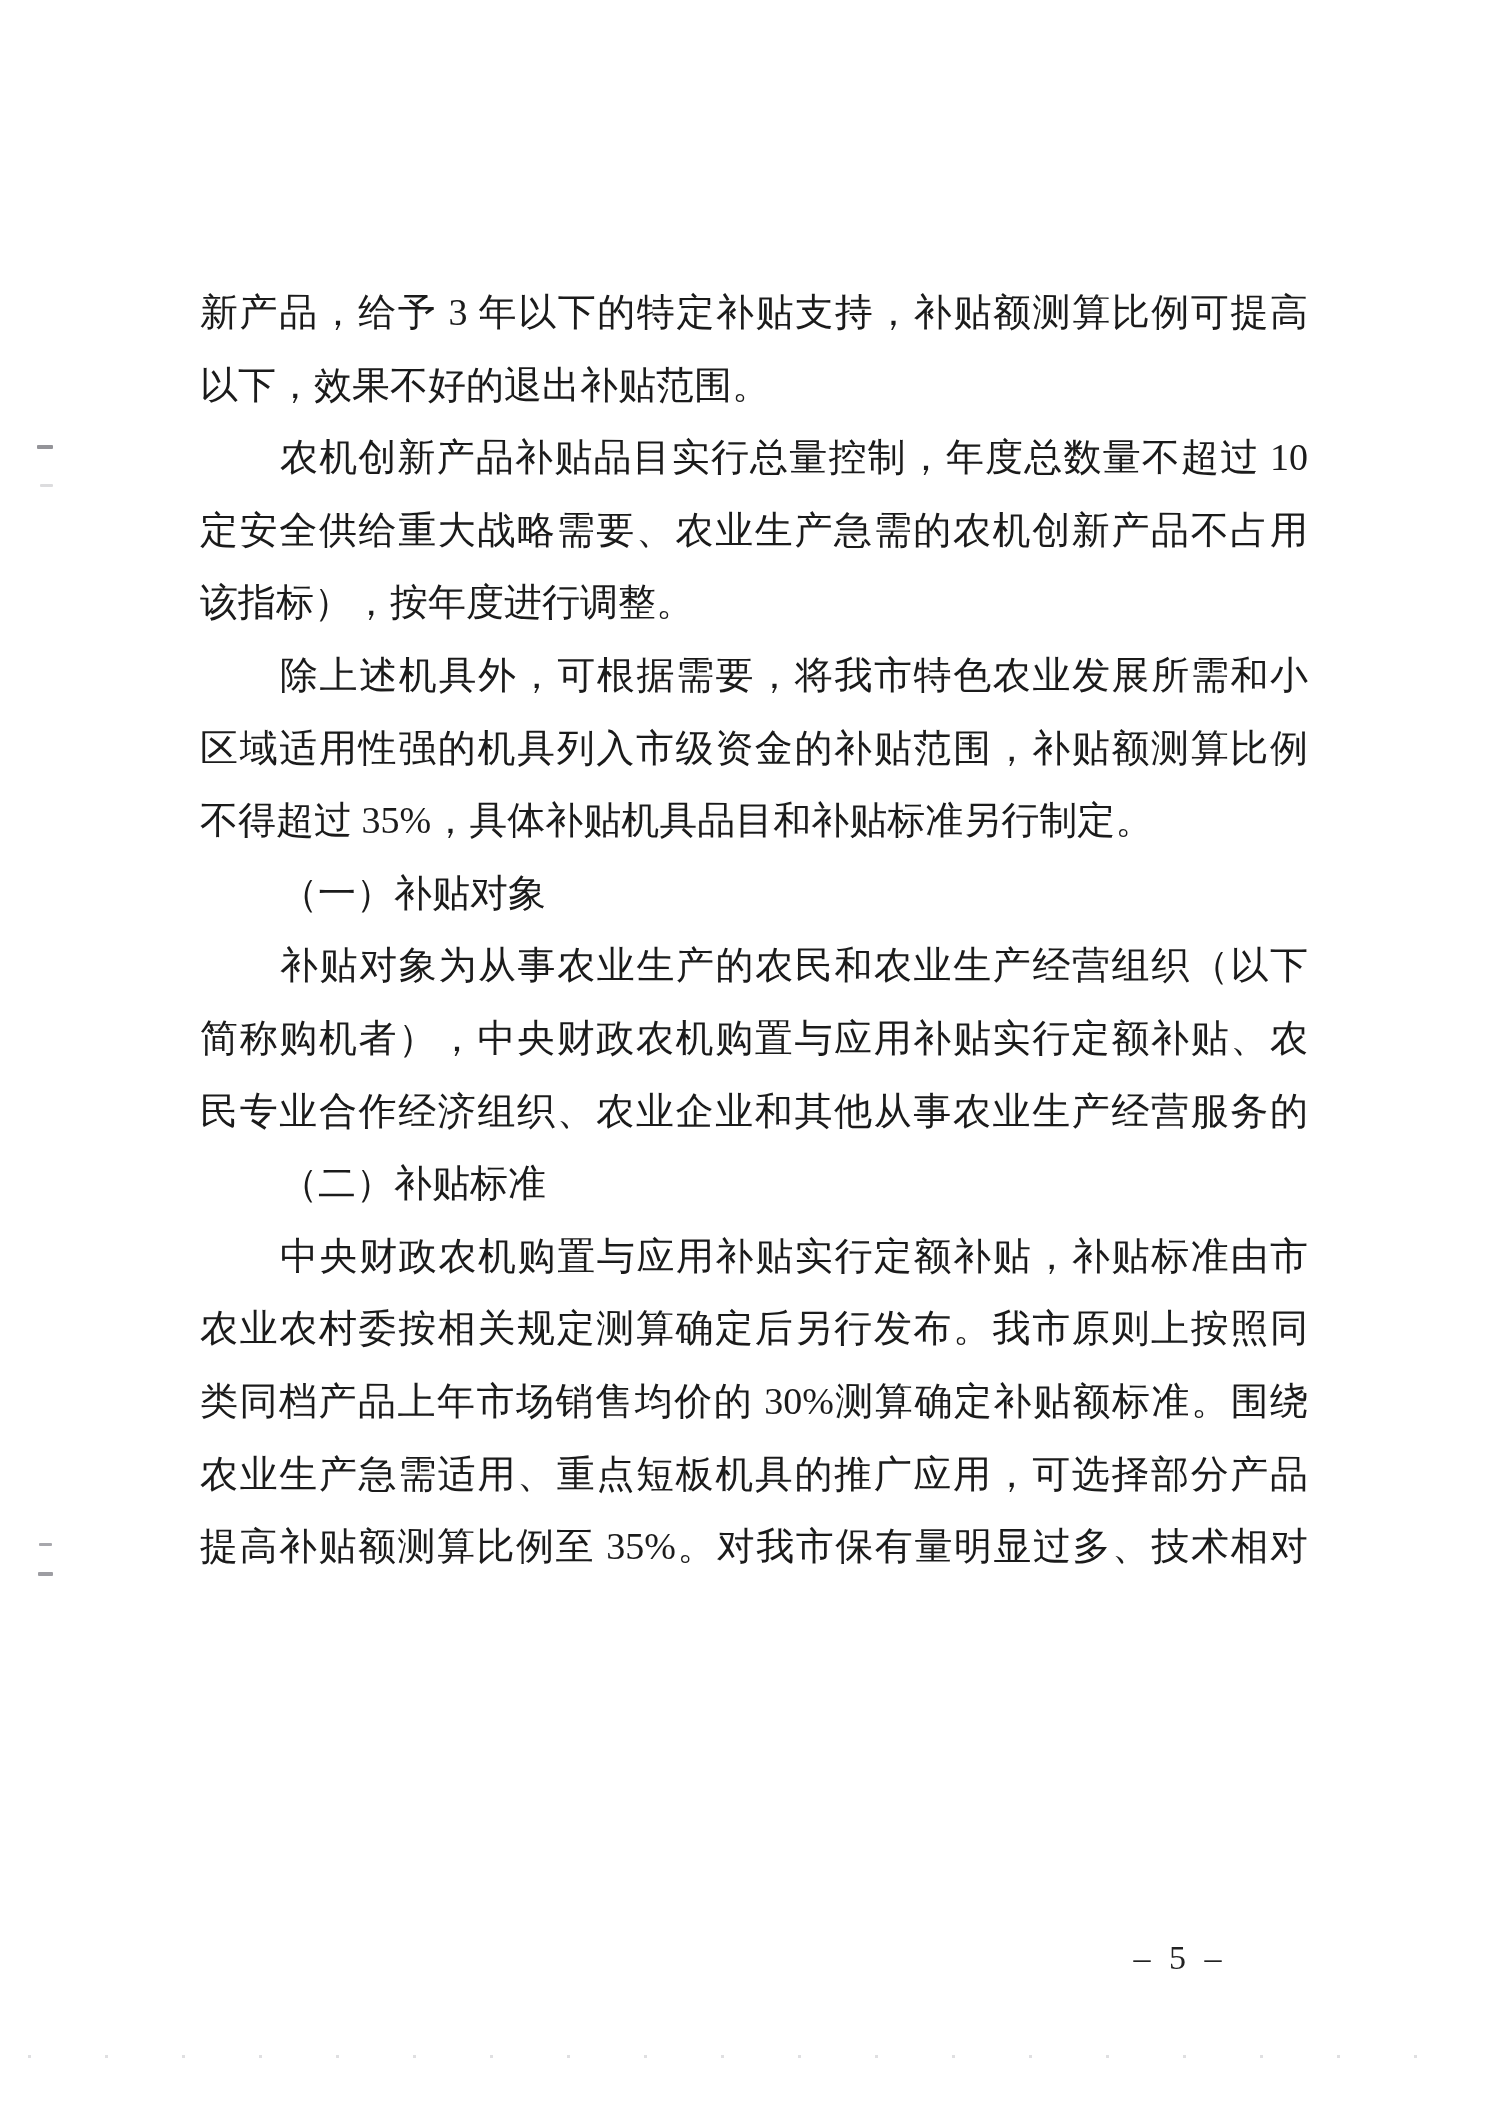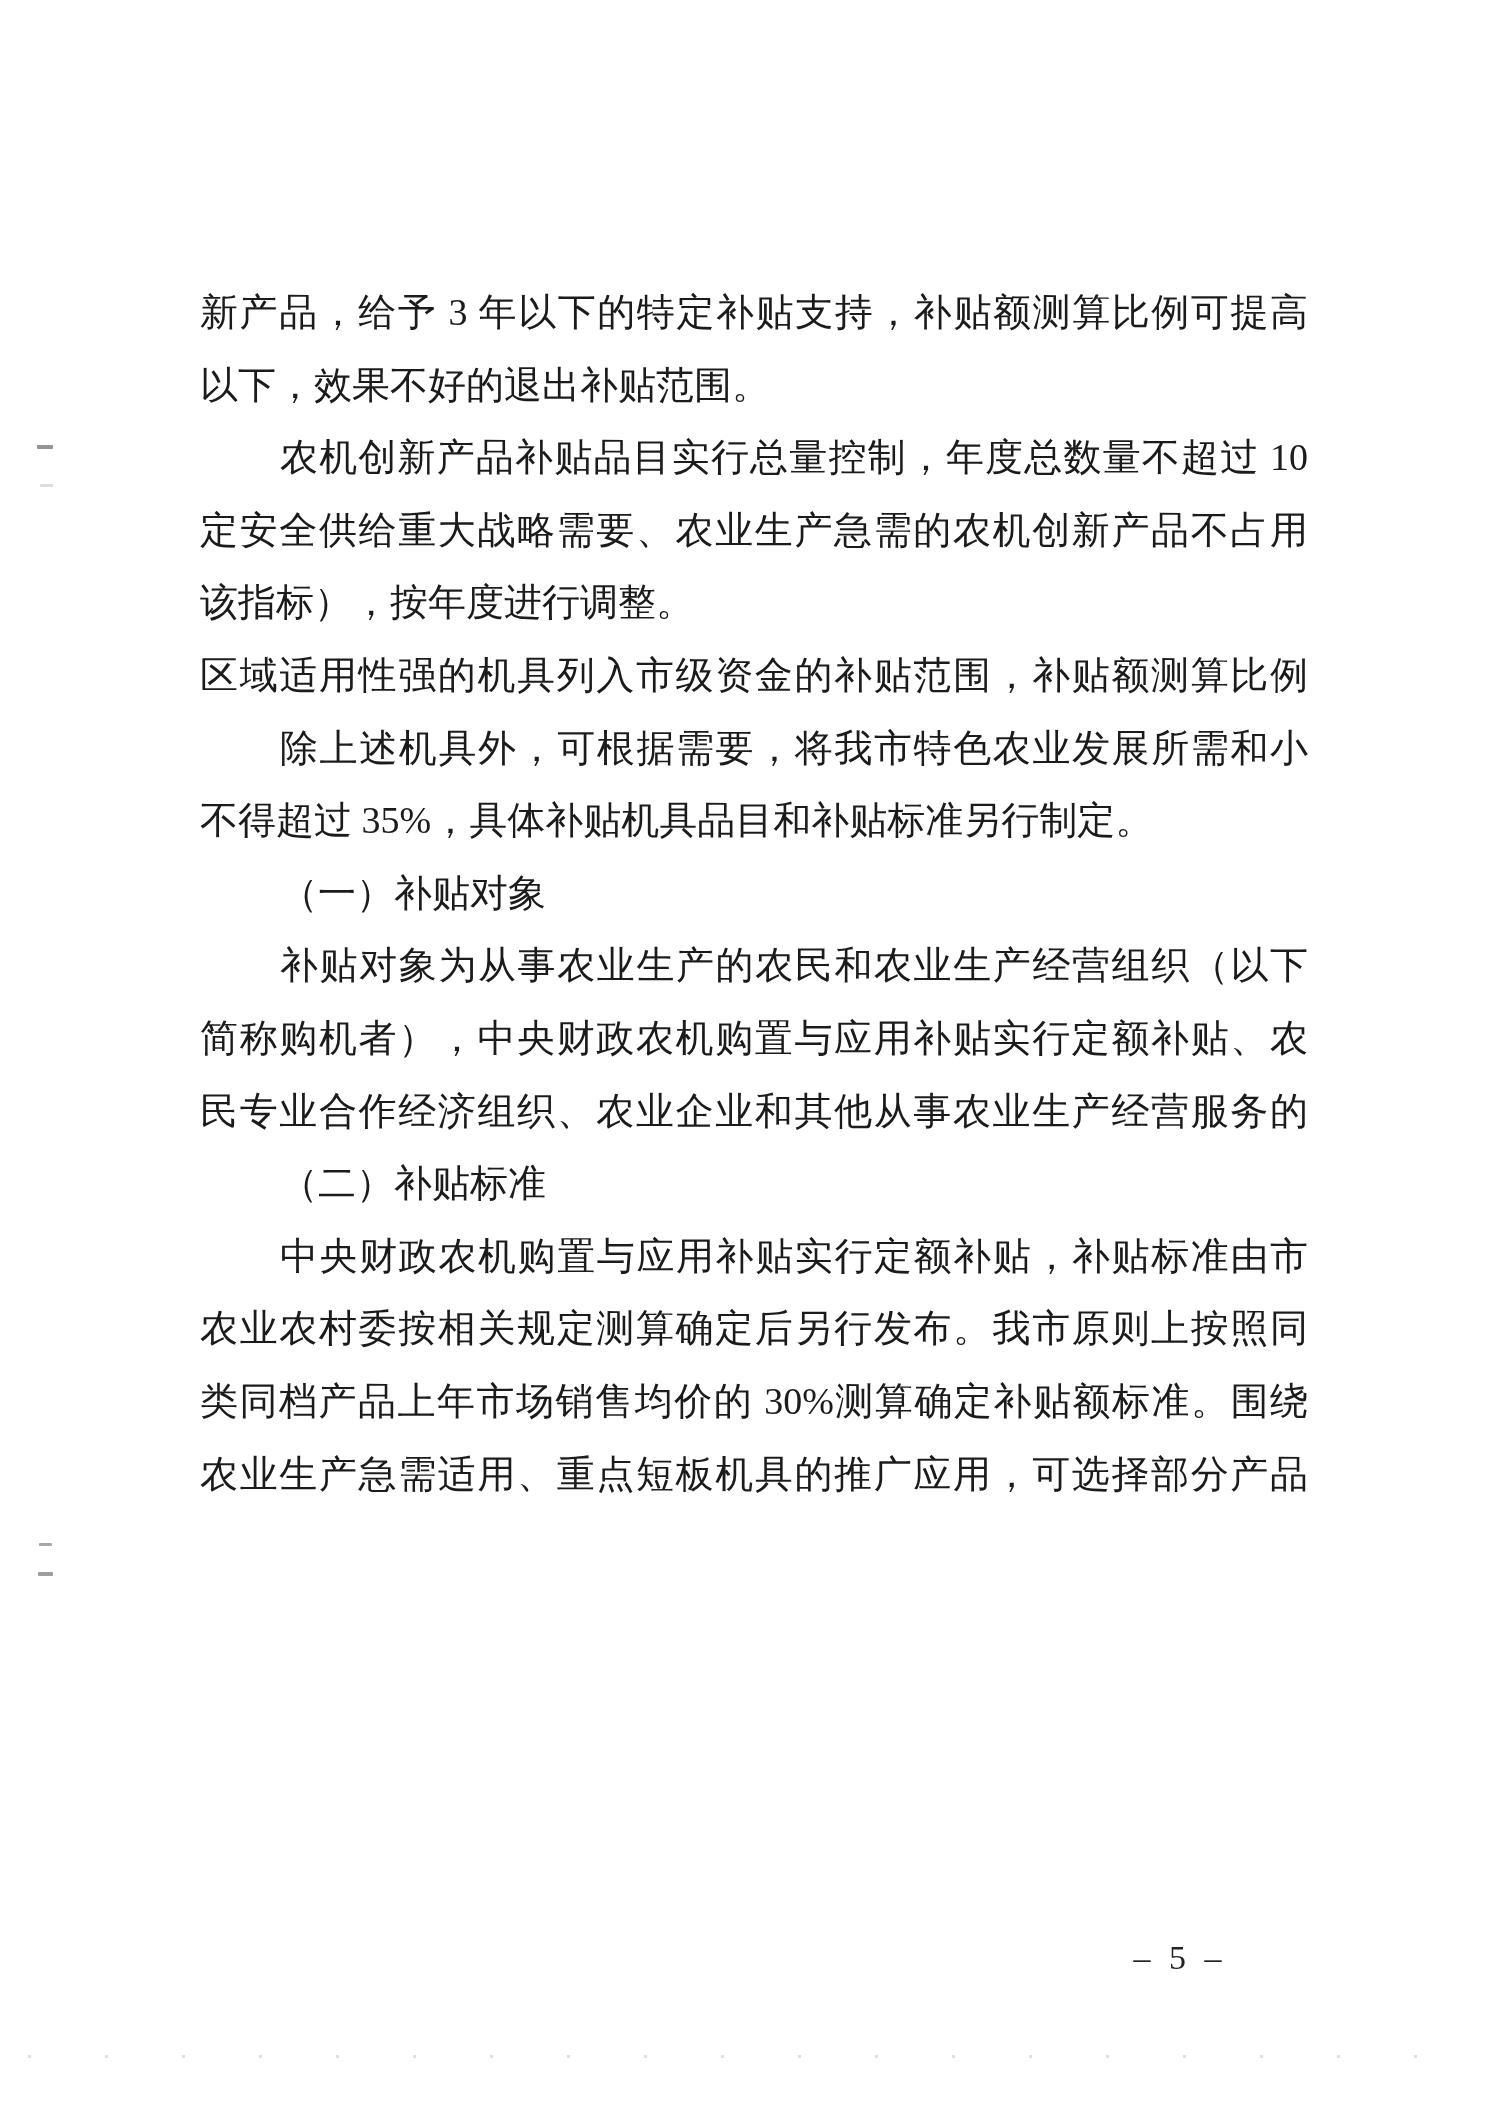--- a/index.html
+++ b/index.html
@@ -86,32 +86,33 @@
 <body>
 
 <div class="page">
 
   <div class="content">
       <div class="line j">新产品，给予 3 年以下的特定补贴支持，补贴额测算比例可提高</div>
       <div class="line">以下，效果不好的退出补贴范围。</div>
       <div class="line ind j">农机创新产品补贴品目实行总量控制，年度总数量不超过 10</div>
       <div class="line j">定安全供给重大战略需要、农业生产急需的农机创新产品不占用</div>
       <div class="line">该指标），按年度进行调整。</div>
+      <div class="line ind j">除上述机具外，可根据需要，将我市特色农业发展所需和小</div>
       <div class="line j">区域适用性强的机具列入市级资金的补贴范围，补贴额测算比例</div>
-      <div class="line ind j">除上述机具外，可根据需要，将我市特色农业发展所需和小</div>
       <div class="line">不得超过 35%，具体补贴机具品目和补贴标准另行制定。</div>
       <div class="line ind">（一）补贴对象</div>
       <div class="line ind j">补贴对象为从事农业生产的农民和农业生产经营组织（以下</div>
       <div class="line j">简称购机者），中央财政农机购置与应用补贴实行定额补贴、农</div>
       <div class="line j">民专业合作经济组织、农业企业和其他从事农业生产经营服务的</div>
       <div class="line ind">（二）补贴标准</div>
       <div class="line ind j">中央财政农机购置与应用补贴实行定额补贴，补贴标准由市</div>
       <div class="line j">农业农村委按相关规定测算确定后另行发布。我市原则上按照同</div>
       <div class="line j">类同档产品上年市场销售均价的 30%测算确定补贴额标准。围绕</div>
       <div class="line j">农业生产急需适用、重点短板机具的推广应用，可选择部分产品</div>
+      <div class="line j">提高补贴额测算比例至 35%。对我市保有量明显过多、技术相对</div>
     </div>
 
   <div class="page-number">– 5 –</div>
 
   <div class="edge-mark m1"></div>
   <div class="edge-mark m2"></div>
   <div class="edge-mark m3"></div>
   <div class="edge-mark m4"></div>
   <div class="bottom-dots"></div>
 

